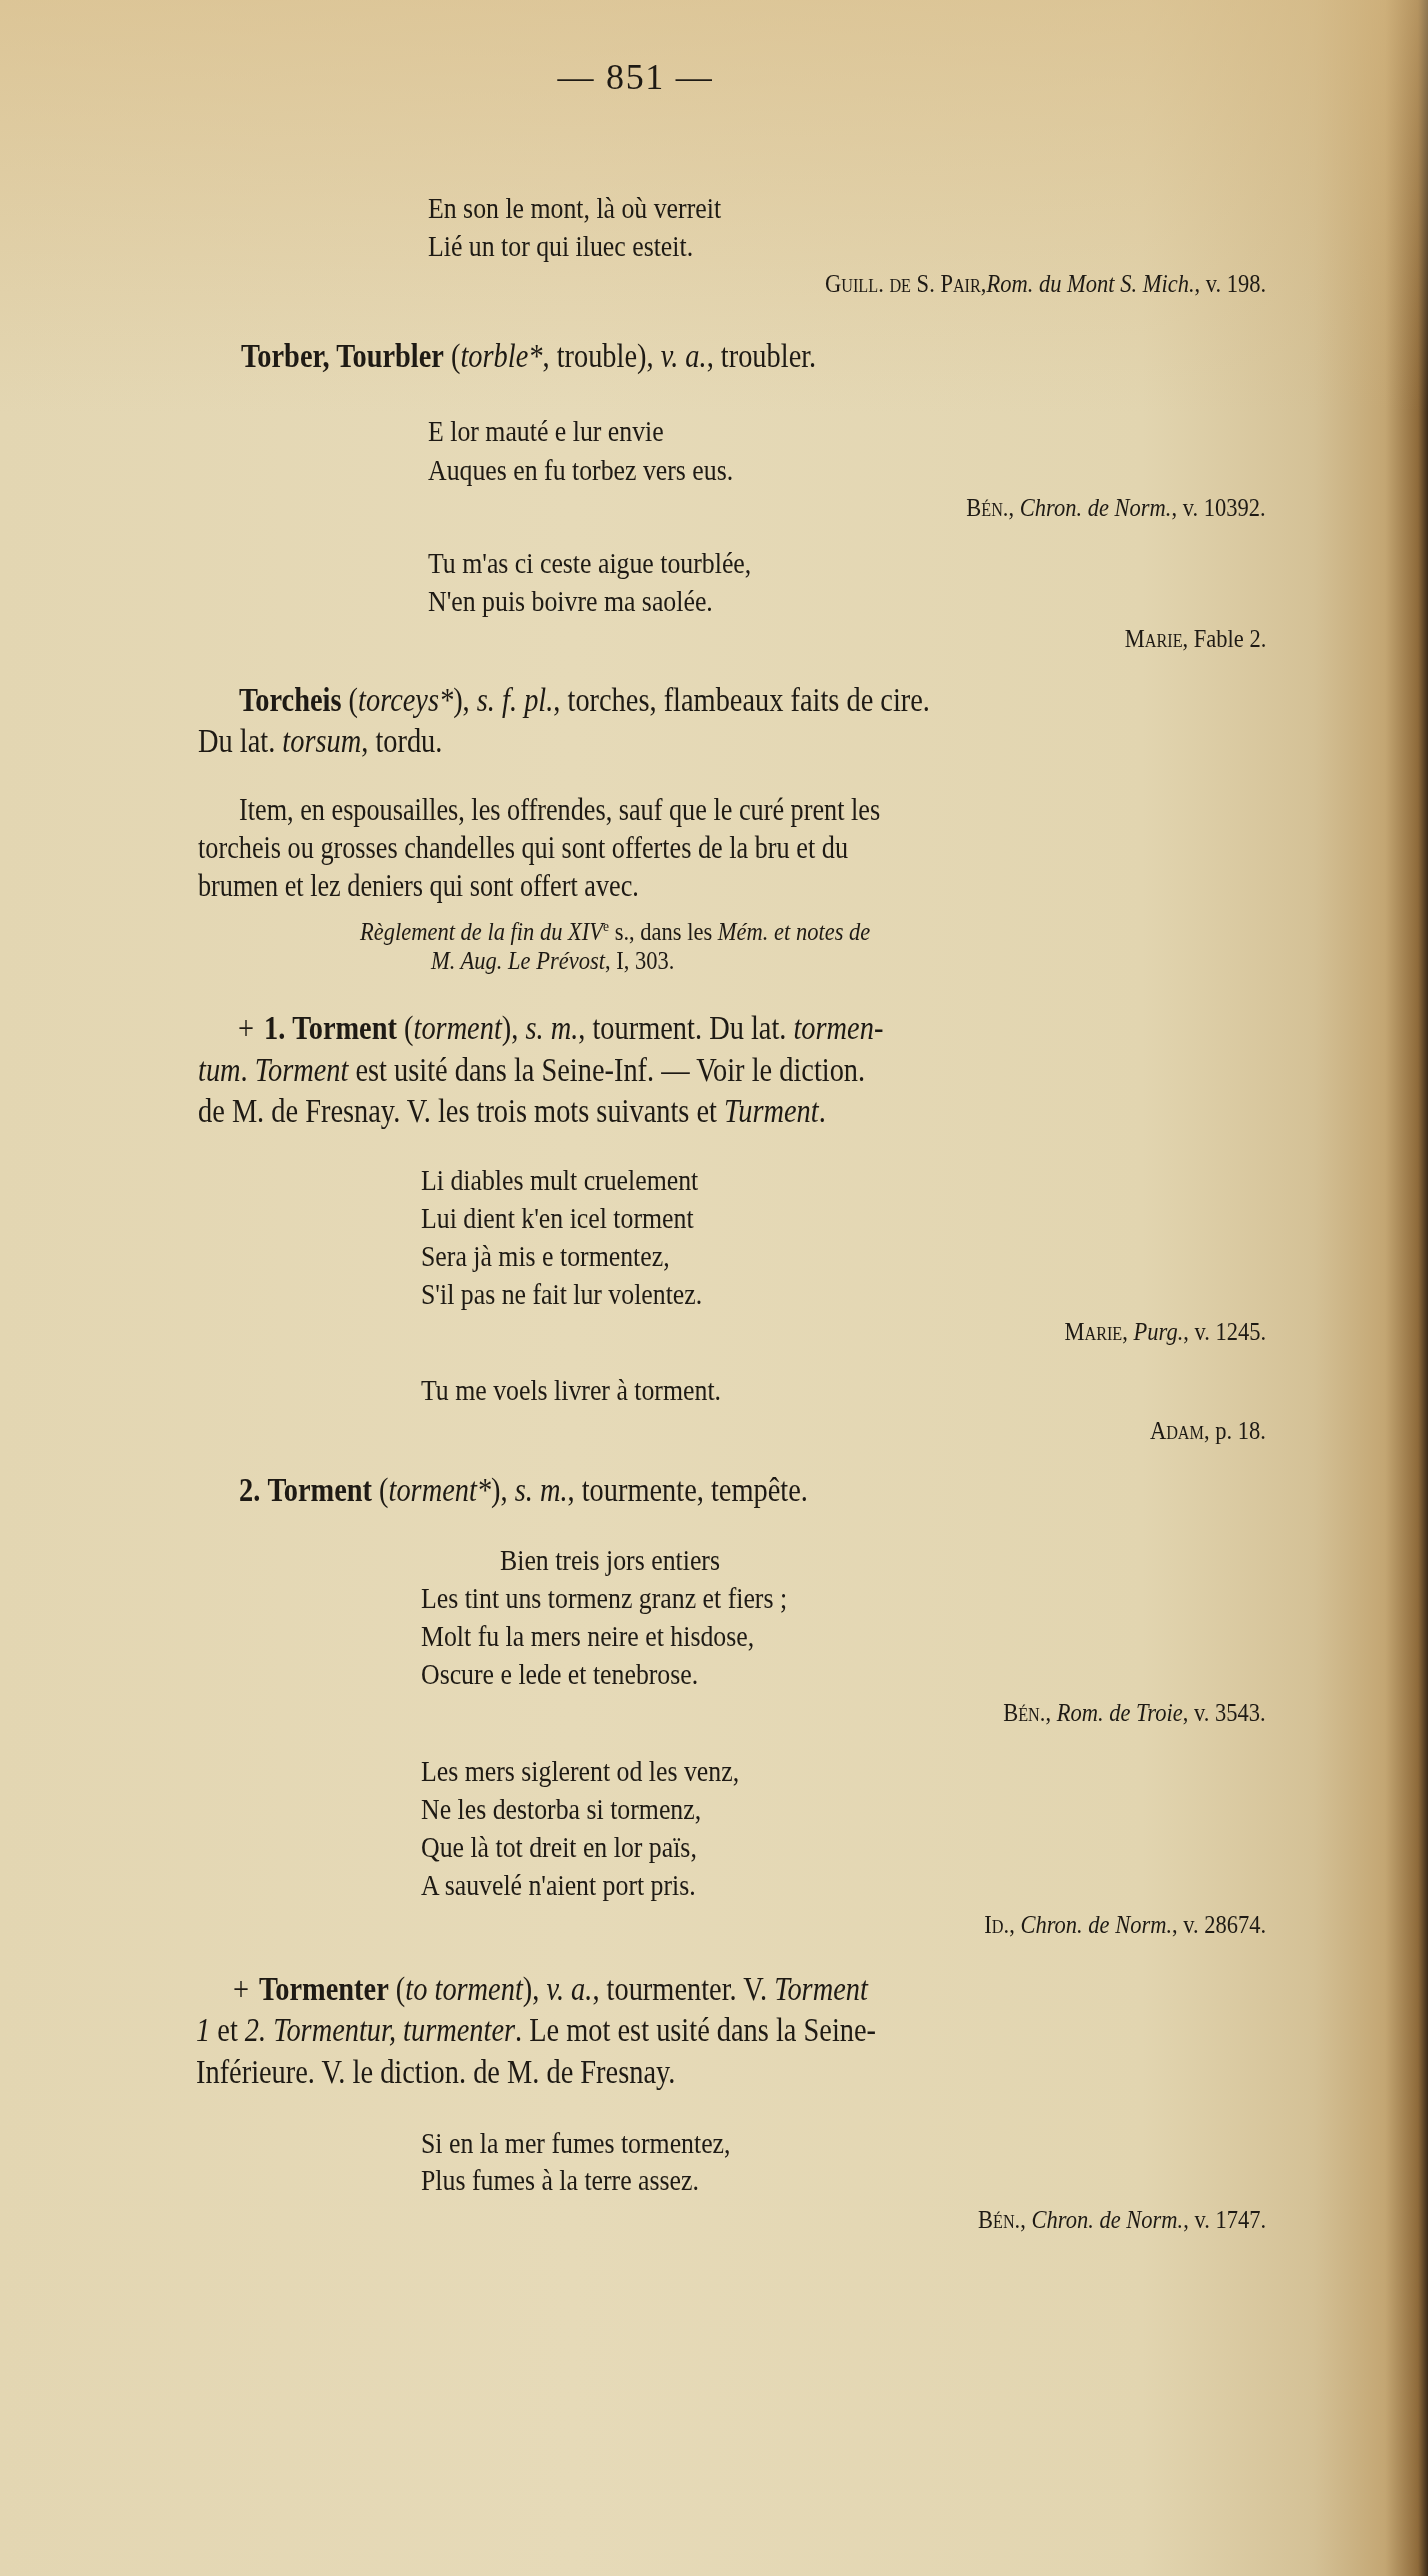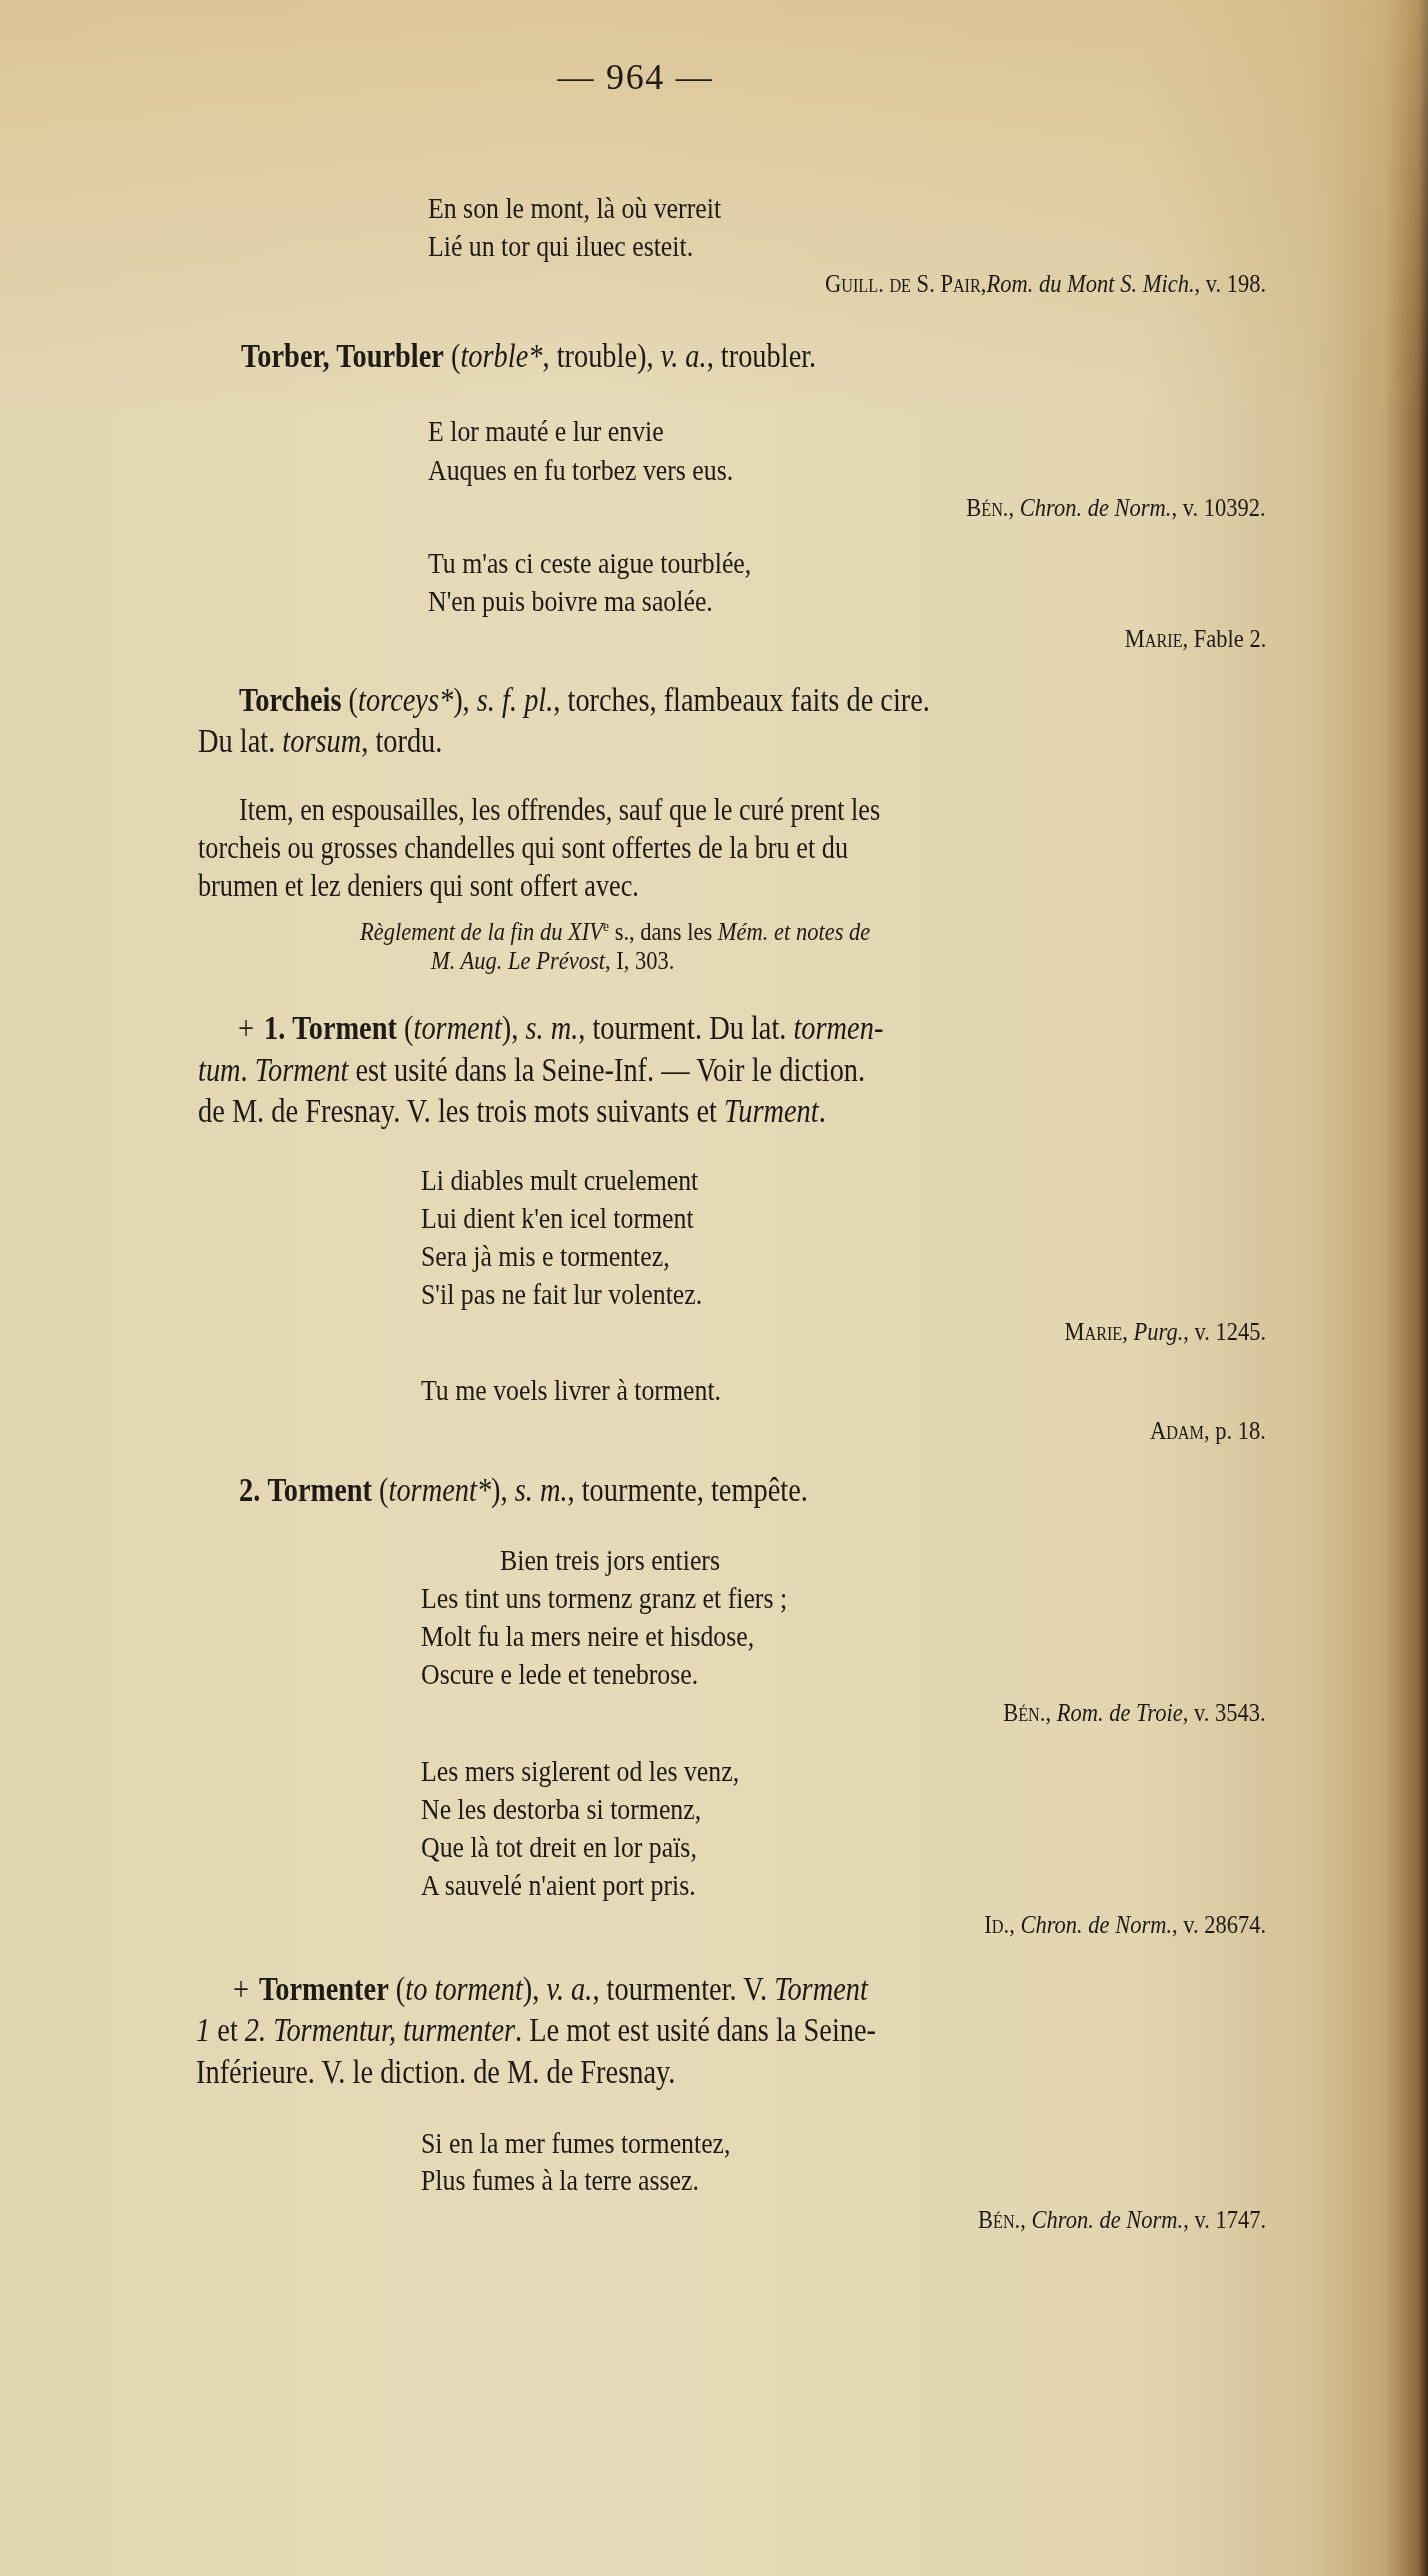--- a/index.html
+++ b/index.html
@@ -29,21 +29,21 @@
   .i { font-style: italic; }
   .cross { font-weight: normal; margin-right: 11.6px; }
   .sup { font-size: 0.6em; vertical-align: super; }
 </style>
 </head>
 <body>
 
 <div class="page">
   <div class="top-tint"></div>
 
-  <div class="folio">— 964 —</div>
+  <div class="folio">— 851 —</div>
 
   <div class="line verse" style="left:428px; top:190px;">En son le mont, là où verreit</div>
   <div class="line verse" style="left:428px; top:228px;">Lié un tor qui iluec esteit.</div>
   <div class="line cite cite-r" style="right:163px; top:266px;"><span class="sc">Guill. de S. Pair,</span><span class="i">Rom. du Mont S. Mich.</span><span>, v. 198.</span></div>
 
   <div class="line" style="left:241px; top:338px; font-size:33px;"><span class="b">Torber, Tourbler</span><span> (</span><span class="i">torble*</span><span>, trouble), </span><span class="i">v. a.</span><span>, troubler.</span></div>
 
   <div class="line verse" style="left:428px; top:413px;">E lor mauté e lur envie</div>
   <div class="line verse" style="left:428px; top:452px;">Auques en fu torbez vers eus.</div>
   <div class="line cite cite-r" style="right:163px; top:490px;"><span class="sc">Bén.,</span><span class="i"> Chron. de Norm.</span><span>, v. 10392.</span></div>

